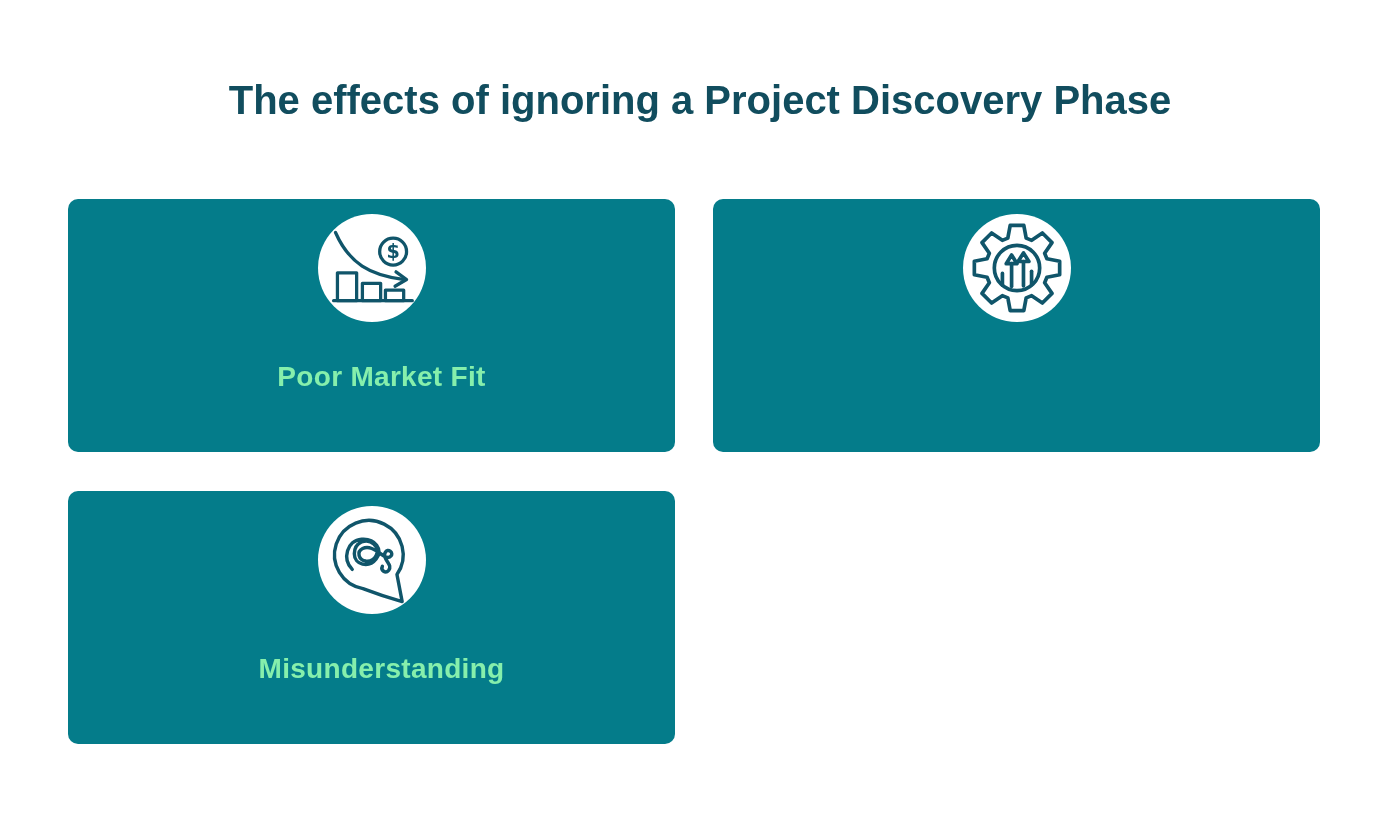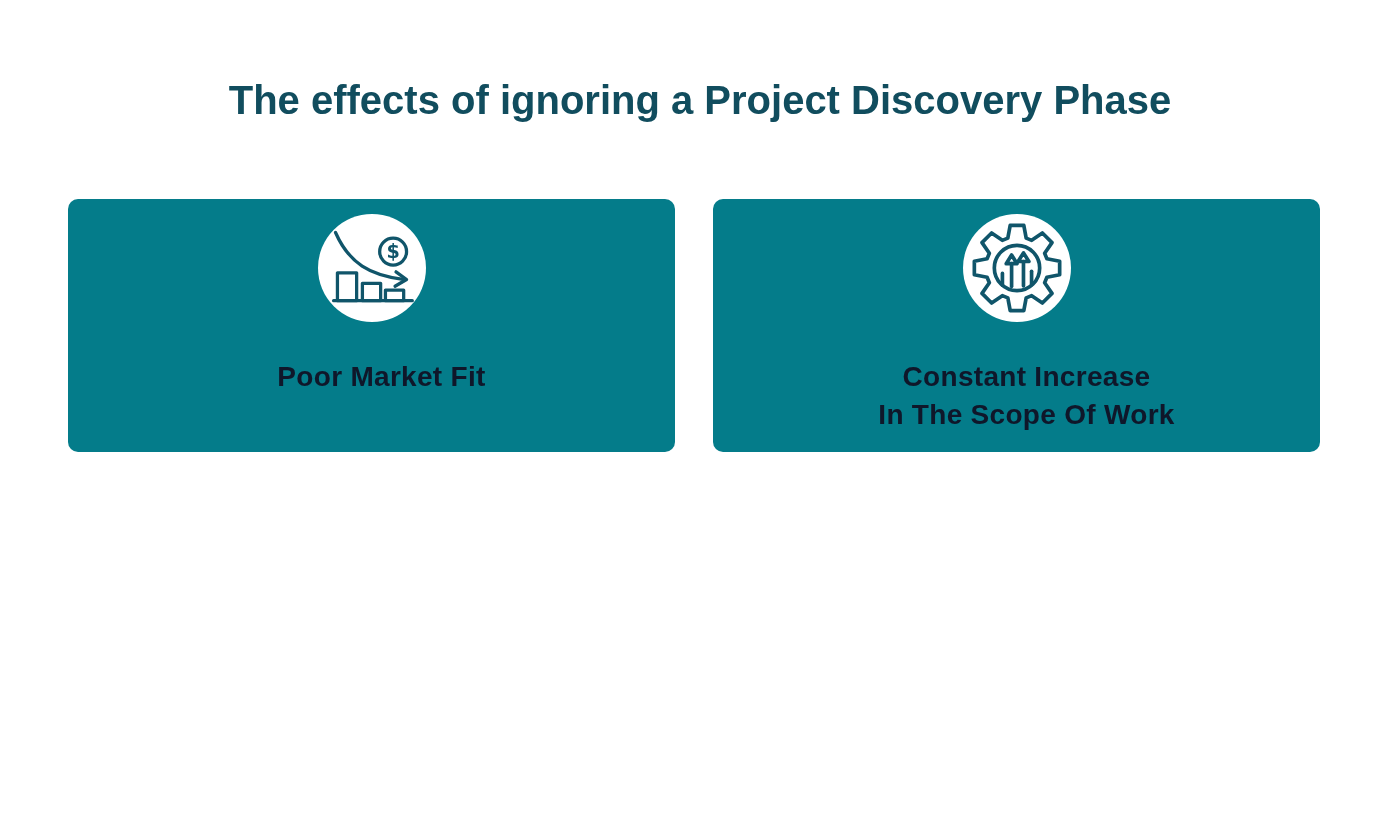--- a/index.html
+++ b/index.html
@@ -22,21 +22,21 @@
     margin-top:15px;width:108px;height:108px;border-radius:50%;
     background:#ffffff;display:flex;align-items:center;justify-content:center;
     flex:0 0 auto;
   }
   .icon{display:block;}
   .icon-chart{width:96px;height:96px;}
   .icon-gear{width:112px;height:112px;}
   .icon-eye{width:94px;height:94px;}
   .icon-bubble{width:104px;height:104px;}
   .label{
-    margin-top:36px;text-align:center;color:#0f172a;
+    margin-top:36px;text-align:center;color:#86efac;
     font-size:28px;line-height:38px;font-weight:600;letter-spacing:0.3px;margin-left:20px;
   }
   .label .line{display:block;}
 </style>
 </head>
 <body>
 
 <div class="canvas">
 
   <h1 class="title">The effects of ignoring a Project Discovery Phase</h1>
@@ -72,22 +72,32 @@
             <circle cx="50" cy="50" r="21"></circle>
             <path d="M36.5 55 V66"></path>
             <path d="M40 46 L45 38 L50 46 Z"></path>
             <path d="M45 46 V67"></path>
             <path d="M51 44 L56 36 L61 44 Z"></path>
             <path d="M56 44 V66.5"></path>
             <path d="M63.5 53 V65.5"></path>
           </g>
         </svg>
       </div>
-      <div class="label">
-        <span class="line">Constant Increase</span>
-        <span class="line">In The Scope Of Work</span>
-      </div>
     </section>
 
 
+    <section class="card">
+      <div class="icon-circle">
+        <svg class="icon icon-bubble" viewBox="0 0 100 100" aria-hidden="true">
+          <g fill="none" stroke="#10556a" stroke-width="3.3" stroke-linecap="round" stroke-linejoin="round">
+            <path d="M41.3 77.5 A33 33 0 1 1 74 63.9 L79 90 Q61 85 41.3 77.5 Z"></path>
+            <path d="M31 59 C 21 49, 26 31, 40 30 C 53 29, 61 40, 54 49 C 47 58, 33 55, 33 44 C 33 33, 45 28, 52 35 C 59 41, 53 52, 44 51 C 37 50, 35 42, 41 39 C 49 35, 57 44, 63 47 C 68 49, 71 44, 67.5 41.5 C 64 39, 60.5 43.5, 63 48.5 C 65.5 53.5, 69 56, 66 60 C 63 63.5, 58 60, 60 56"></path>
+          </g>
+        </svg>
+      </div>
+      <div class="label">
+        <span class="line">Misunderstanding</span>
+        <span class="line"></span>
+      </div>
+    </section>
 
   </div>
 </div>
 
 </body></html>

